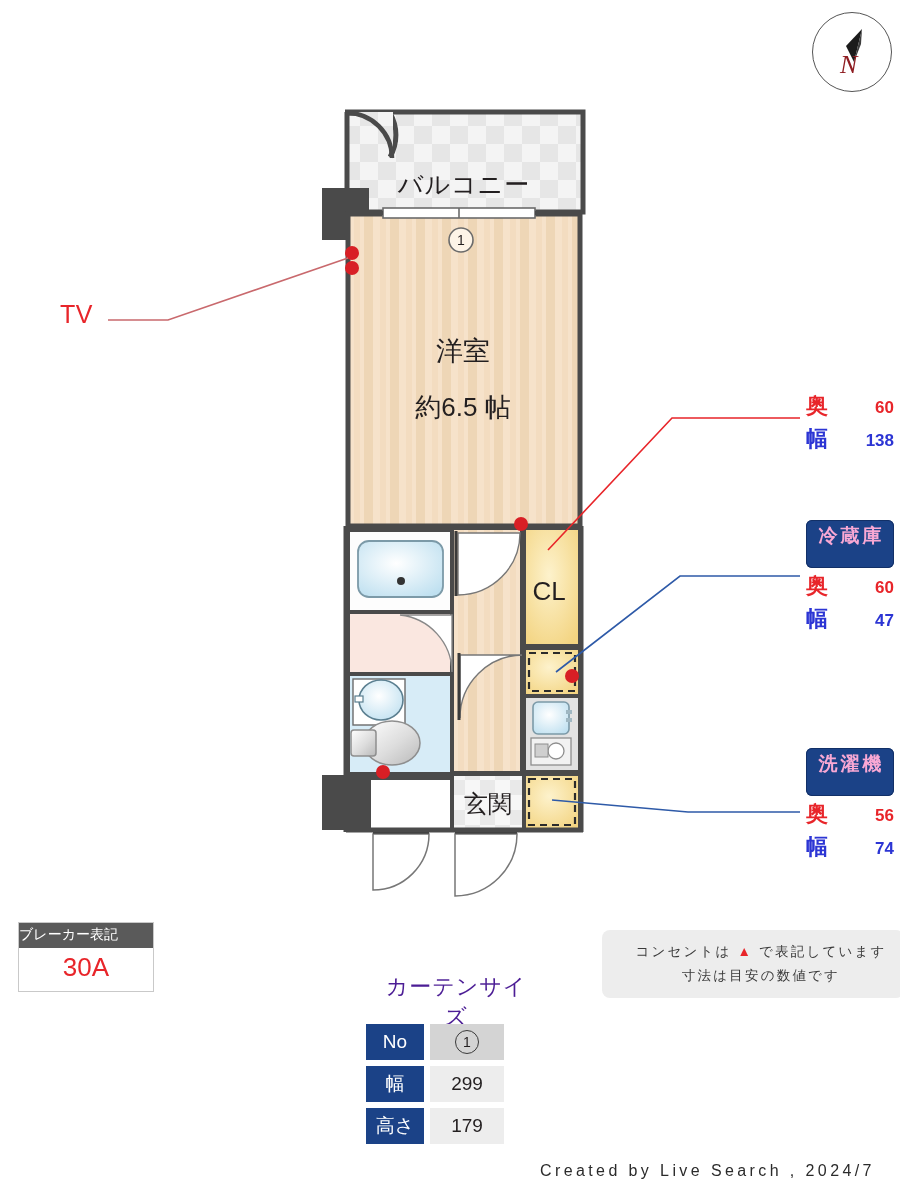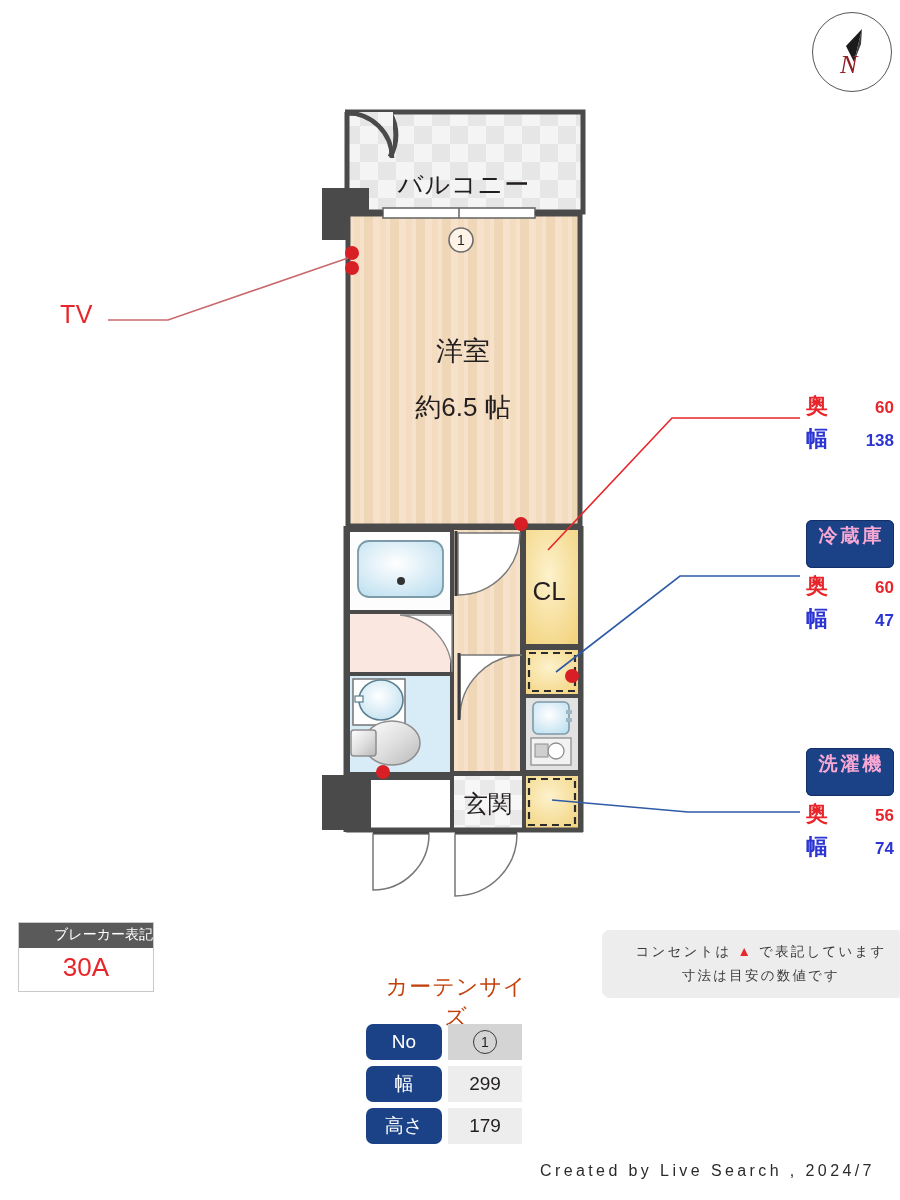--- a/index.html
+++ b/index.html
@@ -31,38 +31,38 @@
     box-shadow:0 0 0 1px #123067 inset;
   }
   .dimrow{display:flex;align-items:baseline;width:92px;margin-top:3px;}
   .dimrow .k{font-size:22px;width:34px;font-weight:600;}
   .dimrow .v{font-size:17px;flex:1;text-align:right;font-weight:600;padding-right:4px;}
   .dim-d .k,.dim-d .v{color:#e8252a;}
   .dim-w .k,.dim-w .v{color:#2c35d4;}
 
   
   .breaker{left:18px;top:922px;width:134px;border:1px solid #c9c9c9;background:#fff;}
-  .breaker .bhead{background:#5a5a5a;color:#fff;font-size:14px;text-align:right;
+  .breaker .bhead{background:#5a5a5a;color:#fff;font-size:14px;text-align:left;
                   padding:3px 0 4px;letter-spacing:0px;}
   .breaker .bval{color:#e8252a;font-size:26px;text-align:center;padding:4px 0 8px;}
 
   
   .note{left:602px;top:930px;width:286px;background:#ededed;border-radius:8px;
         padding:10px 0 11px 16px;}
   .note p{margin:0;font-size:13.5px;letter-spacing:2.2px;color:#3b3b3b;
           text-align:center;line-height:1.75;}
   .note .acc{color:#e8252a;}
 
   
   .curtain-title{left:376px;top:972px;width:160px;text-align:center;
-                 font-size:22px;letter-spacing:1px;color:#c2410c;}
+                 font-size:22px;letter-spacing:1px;color:#4c1d95;}
   .ctable{left:366px;top:1024px;}
   .ctable .row{display:flex;margin-bottom:6px;}
-  .ctable .hd{width:76px;height:36px;background:#1b4287;color:#fff;
-              font-size:19px;display:flex;align-items:center;justify-content:center;border-radius:7px;}
+  .ctable .hd{width:58px;height:36px;background:#1b4287;color:#fff;
+              font-size:19px;display:flex;align-items:center;justify-content:center;}
   .ctable .cell{width:74px;height:36px;margin-left:6px;background:#ededed;
                 font-size:19px;display:flex;align-items:center;justify-content:center;color:#231f20;}
   .ctable .cell.dark{background:#d4d4d4;}
   .circnum{display:inline-flex;align-items:center;justify-content:center;
            width:22px;height:22px;border:1.3px solid #3a3a3a;border-radius:50%;
            font-size:14px;background:transparent;color:#231f20;}
 
   
   .footer{left:540px;top:1162px;font-size:16px;letter-spacing:3.4px;color:#2b2b2b;}
 

